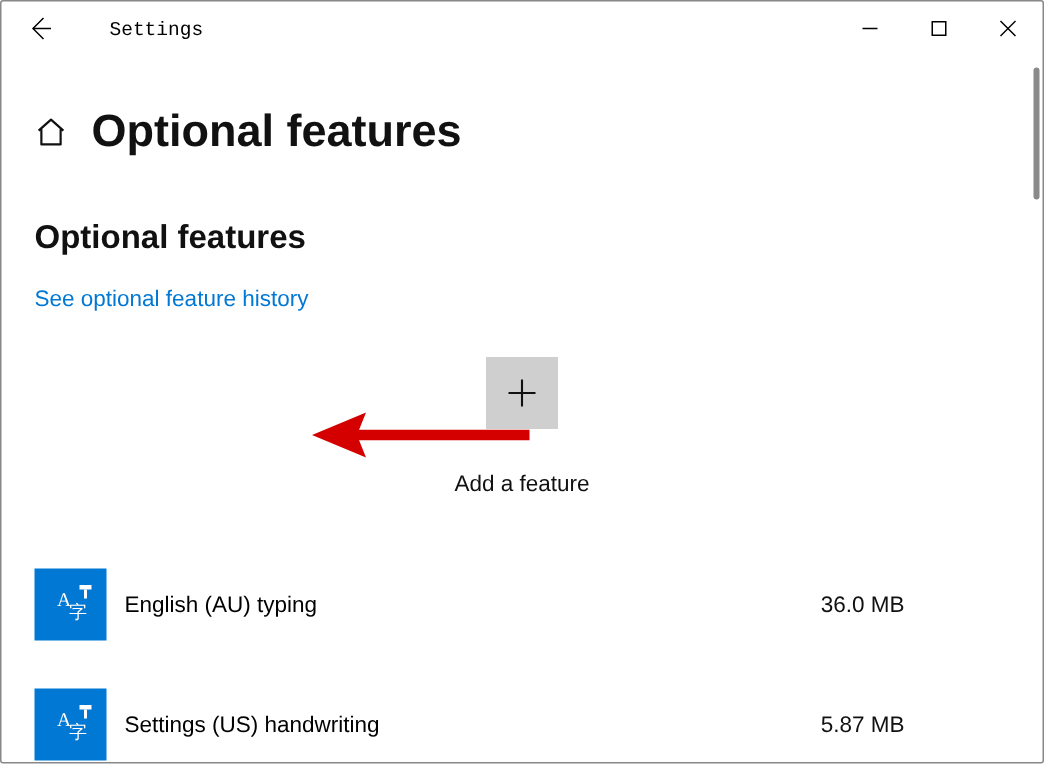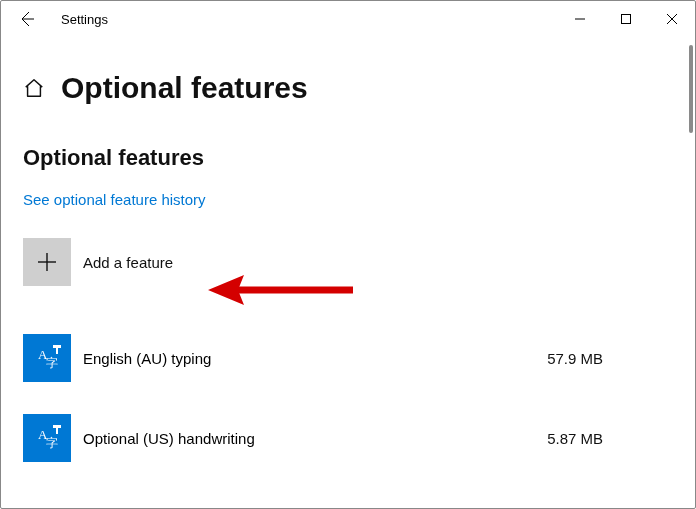--- a/index.html
+++ b/index.html
@@ -20,23 +20,24 @@
     height: 36px;
     padding-left: 8px;
   }
   .titlebar .back {
     width: 36px; height: 36px;
     display: flex; align-items: center; justify-content: center;
     font-size: 16px;
     color: #000;
   }
   .titlebar .apptitle {
-    margin-left: 16px;
+    margin-left: 28px;
     font-size: 13px;
     color: #000;
+    font-family: Liberation Mono, monospace;
   }
   .win-controls {
     margin-left: auto;
     display: flex;
   }
   .win-btn {
     width: 46px; height: 32px;
     display: flex; align-items: center; justify-content: center;
   }
   .content {
@@ -68,22 +69,23 @@
   }
   .link {
     color: #0078d4;
     font-size: 15px;
     display: inline-block;
     margin-bottom: 30px;
   }
   .add-row {
     display: flex;
     align-items: center;
-    gap: 12px;
+    gap: 28px;
     margin-bottom: 48px;
+    flex-direction: column;
   }
   .add-btn {
     width: 48px; height: 48px;
     background: #cfcfcf;
     display: flex; align-items: center; justify-content: center;
     font-size: 24px;
     color: #111;
     line-height: 1;
   }
   .add-label {
@@ -189,33 +191,33 @@
   <div class="feature-row">
     <div class="lang-tile">
       <svg width="34" height="34" viewBox="0 0 34 34">
         <text x="8" y="18" font-size="13" fill="#fff" font-family="Segoe UI">A</text>
         <text x="16" y="26" font-size="12" fill="#fff" font-family="Segoe UI">字</text>
         <rect x="23" y="4" width="8" height="3" fill="#fff"></rect>
         <rect x="26" y="7" width="2" height="6" fill="#fff"></rect>
       </svg>
     </div>
     <div class="feature-name">English (AU) typing</div>
-    <div class="feature-size">57.9 MB</div>
+    <div class="feature-size">36.0 MB</div>
   </div>
 
   <div class="feature-row">
     <div class="lang-tile">
       <svg width="34" height="34" viewBox="0 0 34 34">
         <text x="8" y="18" font-size="13" fill="#fff" font-family="Segoe UI">A</text>
         <text x="16" y="26" font-size="12" fill="#fff" font-family="Segoe UI">字</text>
         <rect x="23" y="4" width="8" height="3" fill="#fff"></rect>
         <rect x="26" y="7" width="2" height="6" fill="#fff"></rect>
       </svg>
     </div>
-    <div class="feature-name">Optional (US) handwriting</div>
+    <div class="feature-name">Settings (US) handwriting</div>
     <div class="feature-size">5.87 MB</div>
   </div>
 
 </div>
 
 <div class="scrollbar"></div>
 
 <div class="arrow-annot">
   <svg width="150" height="40" viewBox="0 0 150 40">
     <line x1="145" y1="20" x2="30" y2="20" stroke="#d40000" stroke-width="7"></line>

